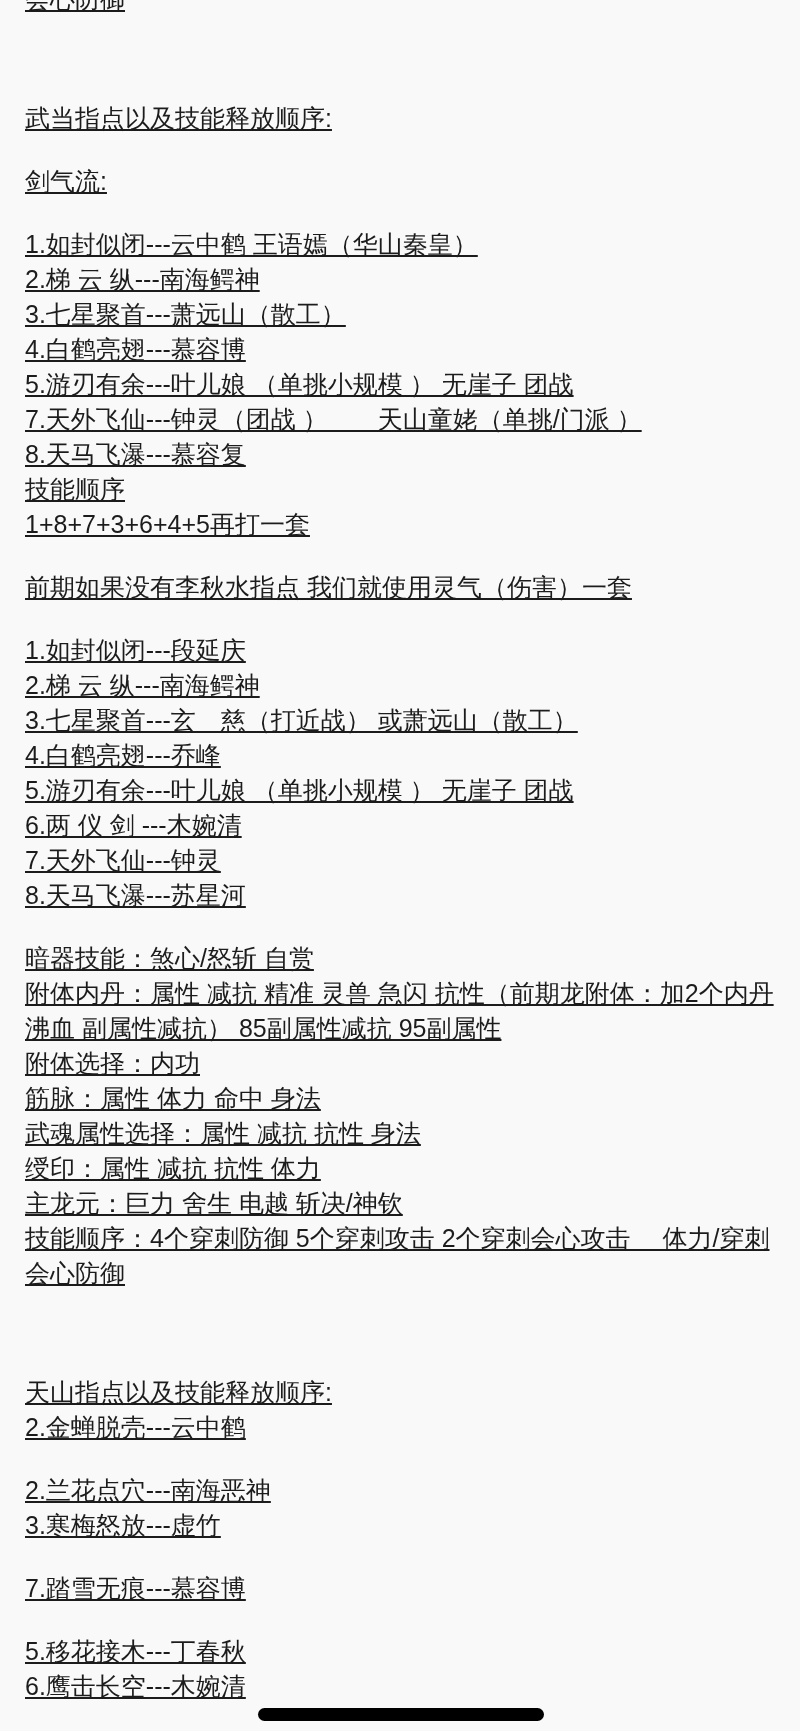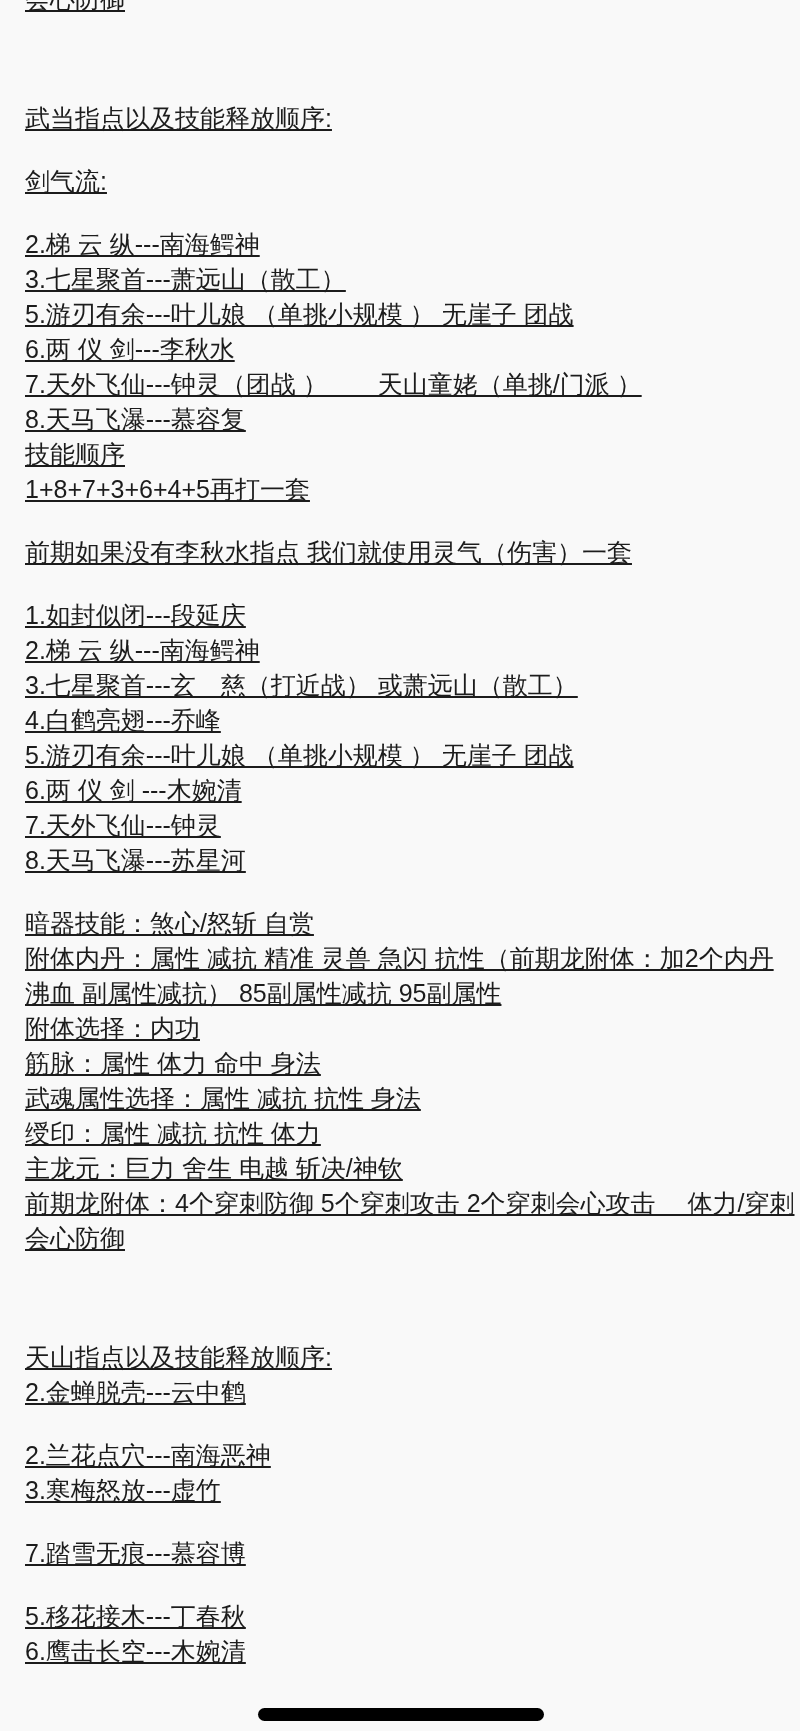--- a/index.html
+++ b/index.html
@@ -47,24 +47,25 @@
 
 <div id="doc">
     <div class="line">会心防御</div>
     <div class="line blank"></div>
     <div class="line blank"></div>
     <div class="line blank"></div>
     <div class="line">武当指点以及技能释放顺序:</div>
     <div class="line blank"></div>
     <div class="line">剑气流:</div>
     <div class="line blank"></div>
+    <div class="line">1.如封似闭---云中鹤 王语嫣（华山秦皇）</div>
     <div class="line">2.梯 云 纵---南海鳄神</div>
     <div class="line">3.七星聚首---萧远山（散工）</div>
+    <div class="line">4.白鹤亮翅---慕容博</div>
     <div class="line">5.游刃有余---叶儿娘 （单挑小规模 ） 无崖子 团战</div>
-    <div class="line">6.两 仪 剑---李秋水</div>
     <div class="line">7.天外飞仙---钟灵（团战 ）　　天山童姥（单挑/门派 ）</div>
     <div class="line">8.天马飞瀑---慕容复</div>
     <div class="line">技能顺序</div>
     <div class="line">1+8+7+3+6+4+5再打一套</div>
     <div class="line blank"></div>
     <div class="line">前期如果没有李秋水指点 我们就使用灵气（伤害）一套</div>
     <div class="line blank"></div>
     <div class="line">1.如封似闭---段延庆</div>
     <div class="line">2.梯 云 纵---南海鳄神</div>
     <div class="line">3.七星聚首---玄　慈（打近战） 或萧远山（散工）</div>
@@ -75,21 +76,21 @@
     <div class="line">8.天马飞瀑---苏星河</div>
     <div class="line blank"></div>
     <div class="line">暗器技能：煞心/怒斩 自赏</div>
     <div class="line">附体内丹：属性 减抗 精准 灵兽 急闪 抗性（前期龙附体：加2个内丹</div>
     <div class="line">沸血 副属性减抗）  85副属性减抗   95副属性</div>
     <div class="line">附体选择：内功</div>
     <div class="line">筋脉：属性 体力 命中 身法</div>
     <div class="line">武魂属性选择：属性 减抗 抗性 身法</div>
     <div class="line">绶印：属性 减抗 抗性 体力</div>
     <div class="line">主龙元：巨力 舍生 电越 斩决/神钦</div>
-    <div class="line">前期龙附体：4个穿刺防御 5个穿刺攻击 2个穿刺会心攻击　 体力/穿刺</div>
+    <div class="line">技能顺序：4个穿刺防御 5个穿刺攻击 2个穿刺会心攻击　 体力/穿刺</div>
     <div class="line">会心防御</div>
     <div class="line blank"></div>
     <div class="line blank"></div>
     <div class="line blank"></div>
     <div class="line">天山指点以及技能释放顺序:</div>
     <div class="line">2.金蝉脱壳---云中鹤</div>
     <div class="line blank"></div>
     <div class="line">2.兰花点穴---南海恶神</div>
     <div class="line">3.寒梅怒放---虚竹</div>
     <div class="line blank"></div>

